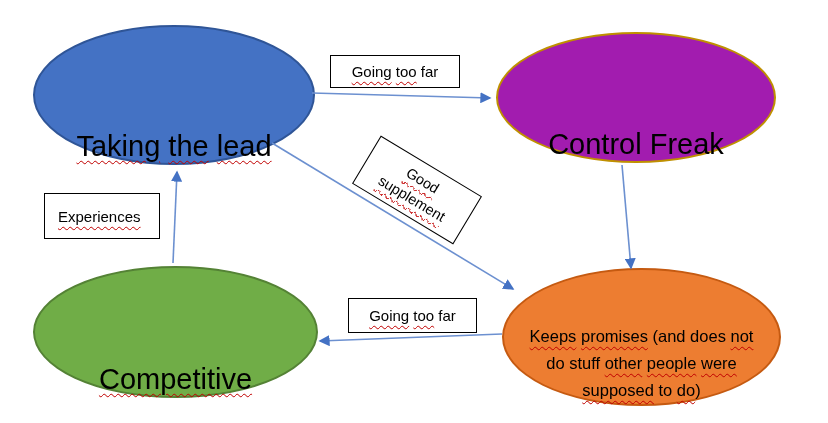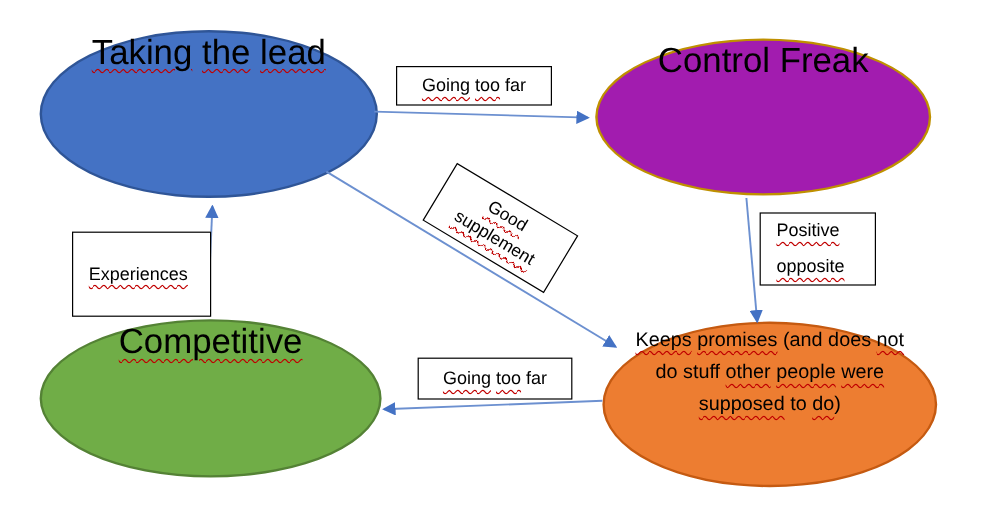--- a/index.html
+++ b/index.html
@@ -9,21 +9,21 @@
     background: #ffffff;
     font-family: "Liberation Sans", sans-serif;
     overflow: hidden;
     color: #000;
   }
   
   .node {
     position: absolute;
     border-radius: 50%;
     display: flex;
-    align-items: flex-start;
+    align-items: flex-end;
     justify-content: center;
     text-align: center;
     z-index: 1;
     box-sizing: border-box;
   }
   .node.blue   { background: #4472C4; border: 2.5px solid #2F5597; }
   .node.gold   { background: #a21caf; border: 2.5px solid #BF9000; }
   .node.green  { background: #70AD47; border: 2.5px solid #548235; }
   .node.orange { background: #ED7D31; border: 2.5px solid #C55A11; }
   .node-label.big { font-size: 29px; line-height: 34px; }
@@ -106,26 +106,22 @@
 
   <div class="labelbox center" style="left:330px; top:55px; width:130px; height:33px;">
     <span class="bline runs"><span class="sq">Going</span><span> </span><span class="sq">too</span><span> far</span></span>
   </div>
 
   <div class="labelbox center rotated" style="left:358px; top:162px; width:118px; height:56px;">
     <span class="bline runs"><span class="sq">Good</span></span>
     <span class="bline runs"><span class="sq">supplement</span></span>
   </div>
 
-  <div class="labelbox leftalign lh30" style="left:633px; top:177px; width:97px; height:61px;">
-    <span class="bline runs"><span class="sq">Positive</span></span>
-    <span class="bline runs"><span class="sq">opposite</span></span>
-  </div>
 
-  <div class="labelbox leftalign lh31" style="left:60px; top:193px; width:116px; height:71px;">
+  <div class="labelbox leftalign lh31" style="left:44px; top:193px; width:116px; height:46px;">
     <span class="bline runs"><span class="sq">Experiences</span></span>
   </div>
 
   <div class="labelbox center" style="left:348px; top:298px; width:129px; height:35px;">
     <span class="bline runs"><span class="sq">Going</span><span> </span><span class="sq">too</span><span> far</span></span>
   </div>
 
 </div>
 
 </body></html>

